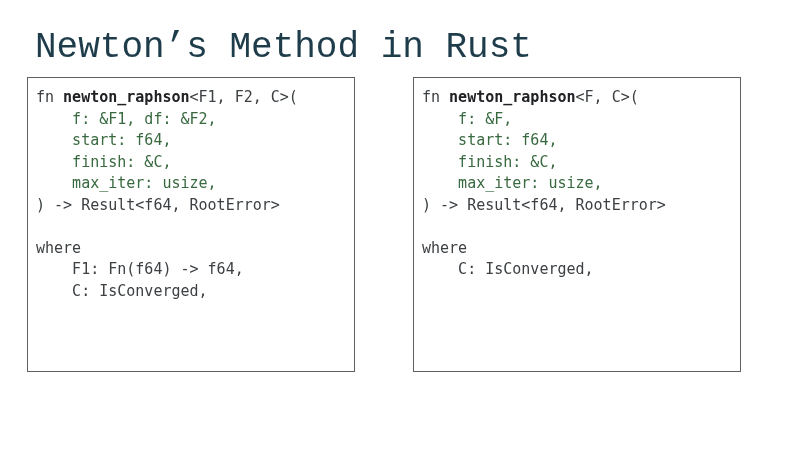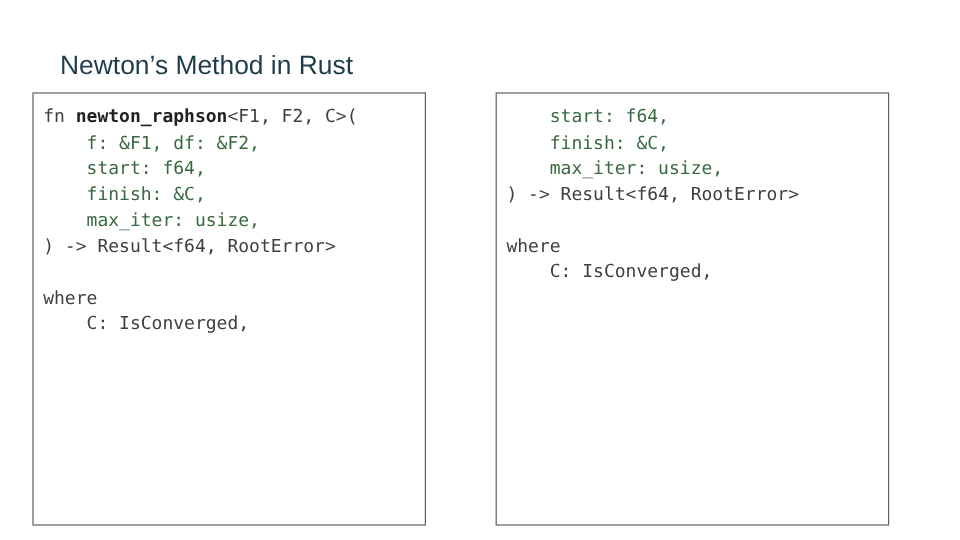--- a/index.html
+++ b/index.html
@@ -21,36 +21,37 @@
     width: 800px;
     height: 450px;
     background: var(--bg);
     overflow: hidden;
     font-family: "Liberation Sans", sans-serif;
   }
   .title {
     position: absolute;
     left: 35px;
     top: 27px;
-    margin: 15px;
-    font-size: 22px;
+    margin: 0;
+    font-size: 36px;
     font-weight: 400;
     color: var(--title-color);
     white-space: nowrap;
+    font-family: Liberation Mono, monospace;
   }
   .boxes {
     position: absolute;
     left: 27px;
     top: 77px;
     display: flex;
     gap: 58px;
   }
   .code-box {
     width: 328px;
-    height: 361px;
+    height: 295px;
     border: 1px solid var(--box-border);
     background: var(--bg);
     padding: 9px 6px 0 8px;
     overflow: hidden;
   }
   .code-line {
     font-family: "DejaVu Sans Mono", monospace;
     font-size: 15px;
     line-height: 21.5px;
     white-space: pre;
@@ -68,23 +69,26 @@
   <div class="boxes">
     <div class="code-box">
         <div class="code-line"><span class="seg-default">fn </span><span class="seg-bold">newton_raphson</span><span class="seg-default">&lt;F1, F2, C&gt;(</span></div>
         <div class="code-line"><span class="seg-green">    f: &amp;F1, df: &amp;F2,</span></div>
         <div class="code-line"><span class="seg-green">    start: f64,</span></div>
         <div class="code-line"><span class="seg-green">    finish: &amp;C,</span></div>
         <div class="code-line"><span class="seg-green">    max_iter: usize,</span></div>
         <div class="code-line"><span class="seg-default">) -&gt; Result&lt;f64, RootError&gt;</span></div>
         <div class="code-line">&nbsp;</div>
         <div class="code-line"><span class="seg-default">where</span></div>
+        <div class="code-line"><span class="seg-default">    F1: Fn(f64) -&gt; f64,</span></div>
         <div class="code-line"><span class="seg-default">    C: IsConverged,</span></div>
       </div>
     <div class="code-box">
+        <div class="code-line"><span class="seg-default">fn </span><span class="seg-bold">newton_raphson</span><span class="seg-default">&lt;F, C&gt;(</span></div>
+        <div class="code-line"><span class="seg-green">    f: &amp;F,</span></div>
         <div class="code-line"><span class="seg-green">    start: f64,</span></div>
         <div class="code-line"><span class="seg-green">    finish: &amp;C,</span></div>
         <div class="code-line"><span class="seg-green">    max_iter: usize,</span></div>
         <div class="code-line"><span class="seg-default">) -&gt; Result&lt;f64, RootError&gt;</span></div>
         <div class="code-line">&nbsp;</div>
         <div class="code-line"><span class="seg-default">where</span></div>
         <div class="code-line"><span class="seg-default">    C: IsConverged,</span></div>
       </div>
   </div>
 </div>

